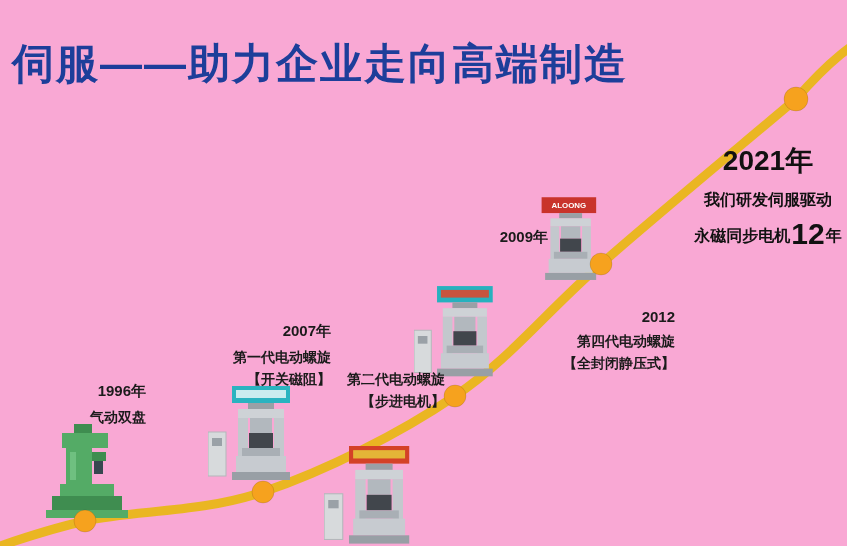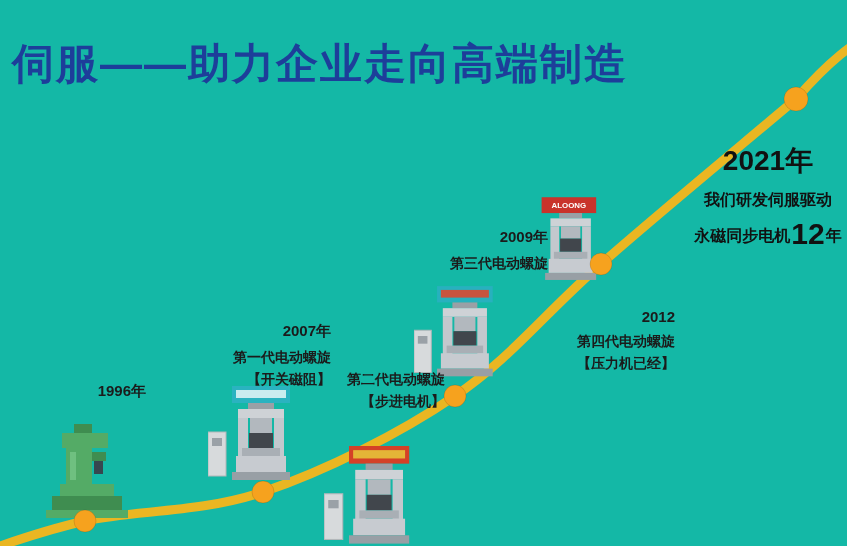--- a/index.html
+++ b/index.html
@@ -2,21 +2,21 @@
 <html><head>
 <meta charset="utf-8">
 <style>
   html, body { margin: 0; padding: 0; }
   body { font-family: "Liberation Sans", "DejaVu Sans", sans-serif; }
 
   .stage {
     position: relative;
     width: 847px;
     height: 546px;
-    background: #14b8a6;
+    background: #f9a8d4;
     overflow: hidden;
   }
 
   .page-title {
     position: absolute;
     left: 12px;
     top: 36px;
     font-size: 42px;
     font-weight: 800;
     letter-spacing: 2px;
@@ -190,42 +190,42 @@
   <svg class="marker-layer" viewBox="0 0 847 546">
     <circle cx="85" cy="521" r="11" fill="#f6a21e" stroke="rgba(0,0,0,0.12)" stroke-width="1"></circle>
     <circle cx="263" cy="492" r="11" fill="#f6a21e" stroke="rgba(0,0,0,0.12)" stroke-width="1"></circle>
     <circle cx="455" cy="396" r="11" fill="#f6a21e" stroke="rgba(0,0,0,0.12)" stroke-width="1"></circle>
     <circle cx="601" cy="264" r="11" fill="#f6a21e" stroke="rgba(0,0,0,0.12)" stroke-width="1"></circle>
     <circle cx="796" cy="99" r="12" fill="#f6a21e" stroke="rgba(0,0,0,0.12)" stroke-width="1"></circle>
   </svg>
 
   <div class="milestone" style="left:36px; top:382px; width:110px;">
     <div class="m-year">1996年</div>
+    <div class="m-line">气动双盘</div>
   </div>
 
   <div class="milestone" style="left:181px; top:322px; width:150px;">
     <div class="m-year">2007年</div>
     <div class="m-line">第一代电动螺旋</div>
     <div class="m-line">【开关磁阻】</div>
   </div>
 
   <div class="milestone" style="left:295px; top:368px; width:150px;">
     <div class="m-line">第二代电动螺旋</div>
     <div class="m-line">【步进电机】</div>
   </div>
 
   <div class="milestone" style="left:392px; top:228px; width:156px;">
     <div class="m-year">2009年</div>
-    <div class="m-line">第三代电动螺旋</div>
   </div>
 
   <div class="milestone" style="left:519px; top:308px; width:156px;">
     <div class="m-year">2012</div>
     <div class="m-line">第四代电动螺旋</div>
-    <div class="m-line">【压力机已经】</div>
+    <div class="m-line">【全封闭静压式】</div>
   </div>
 
   <div class="endpoint" style="left:686px; top:142px; width:164px;">
     <div class="e-year">2021年</div>
     <div class="e-line1">我们研发伺服驱动</div>
     <div class="e-line2">
       <span>永磁同步电机</span><span class="big-num">12</span><span>年</span>
     </div>
   </div>
 

